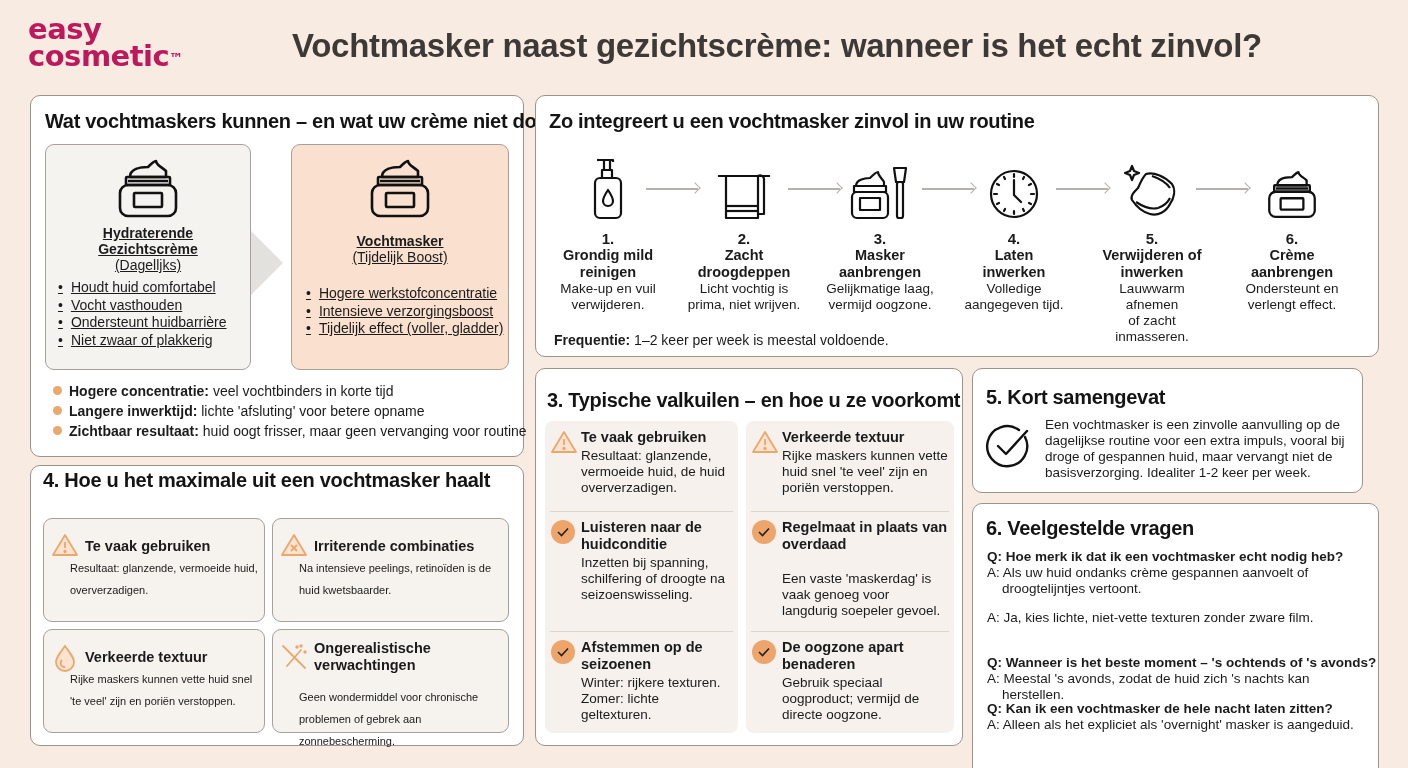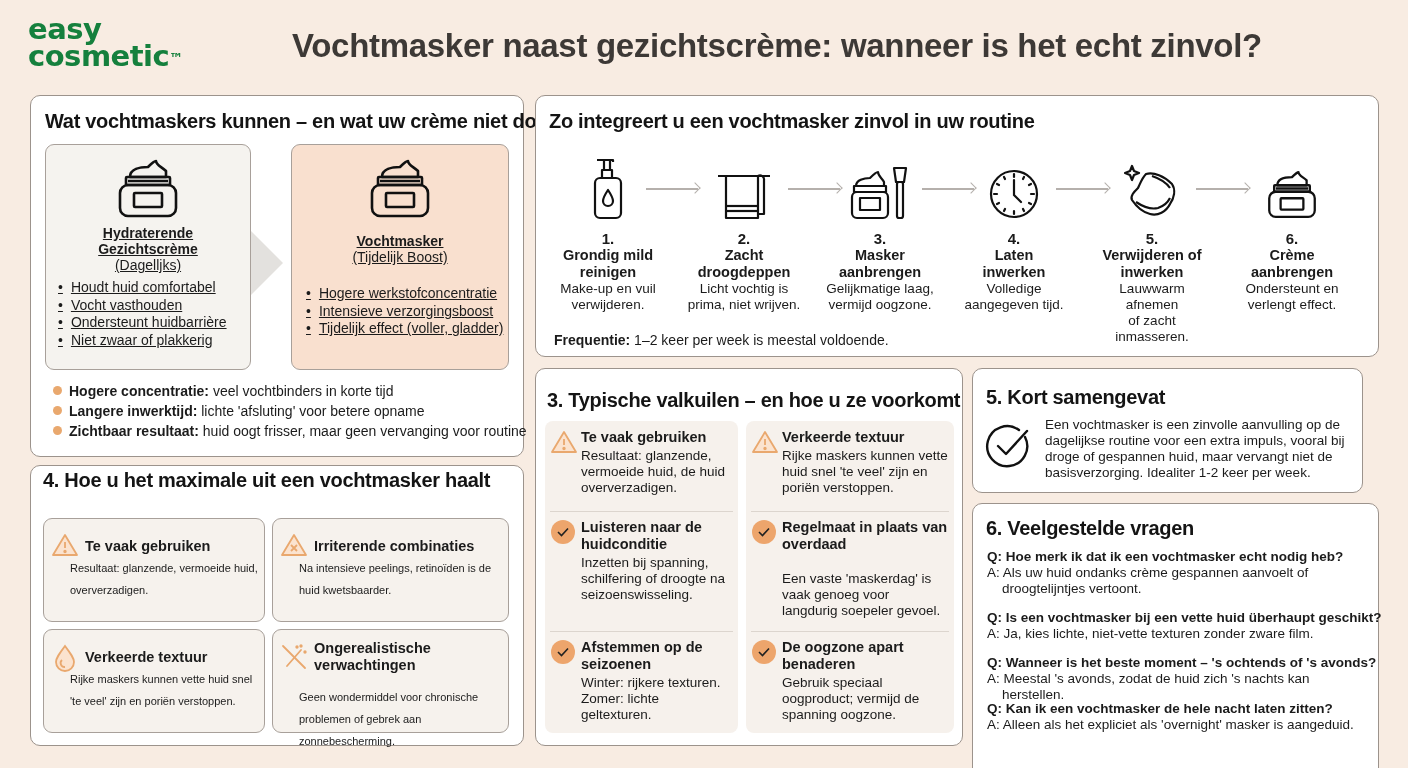--- a/index.html
+++ b/index.html
@@ -7,21 +7,21 @@
   body {
     background: #f8ece2;
     font-family: "Liberation Sans", sans-serif;
     color: #1b1b1b;
     position: relative;
   }
   .logo {
     position: absolute; left: 28px; top: 16px;
     font-family: "DejaVu Sans", sans-serif;
     font-weight: bold; font-size: 29px; line-height: 27px;
-    letter-spacing: -0.5px; color: #15803d;
+    letter-spacing: -0.5px; color: #be185d;
   }
   .logo .tm { font-size: 14px; vertical-align: top; position: relative; top: 2px; }
   .main-title {
     position: absolute; left: 292px; top: 27px;
     font-size: 33px; font-weight: bold; color: #3d3936;
     letter-spacing: -0.3px; white-space: nowrap;
   }
   .panel {
     position: absolute; background: #fff;
     border: 1.5px solid #9c938c; border-radius: 10px;
@@ -348,21 +348,21 @@
       <div class="d" style="margin-top:18px">Een vaste 'maskerdag' is vaak genoeg voor langdurig soepeler gevoel.</div>
     </div>
     <div class="pf-sep" style="top:210px"></div>
     <div class="pf-item" style="top:218px">
       <div class="ic check-circle">
           <svg width="12" height="10" viewBox="0 0 12 10" fill="none" stroke="#222" stroke-width="1.6">
             <path d="M1 5 L4.5 8.5 L11 1.5"></path>
           </svg>
         </div>
       <div class="t">De oogzone apart benaderen</div>
-      <div class="d">Gebruik speciaal oogproduct; vermijd de spanning oogzone.</div>
+      <div class="d">Gebruik speciaal oogproduct; vermijd de directe oogzone.</div>
     </div>
   </div>
 </section>
 
 <section class="panel" id="p4">
   <h2>4. Hoe u het maximale uit een vochtmasker haalt</h2>
   <div class="tip" style="left:12px;top:52px">
     <svg class="ic" width="26" height="24" viewBox="0 0 26 24" fill="#fbe3cf" stroke="#e9a86e" stroke-width="1.8" stroke-linejoin="round">
         <path d="M13 2 L25 22 H1 Z"></path>
         <line x1="13" y1="9" x2="13" y2="15"></line>
@@ -409,21 +409,20 @@
   <div class="txt">Een vochtmasker is een zinvolle aanvulling op de dagelijkse routine voor een extra impuls, vooral bij droge of gespannen huid, maar vervangt niet de basisverzorging. Idealiter 1-2 keer per week.</div>
 </section>
 
 <section class="panel" id="p6">
   <h2>6. Veelgestelde vragen</h2>
   <div class="faq" style="top:45px">
     <div class="q">Q: Hoe merk ik dat ik een vochtmasker echt nodig heb?</div>
     <div class="a">A: Als uw huid ondanks crème gespannen aanvoelt of droogtelijntjes vertoont.</div>
   </div>
   <div class="faq" style="top:106px">
-    <div class="q">Q: Is een vochtmasker bij een vette huid überhaupt geschikt?</div>
     <div class="a">A: Ja, kies lichte, niet-vette texturen zonder zware film.</div>
   </div>
   <div class="faq" style="top:151px">
     <div class="q">Q: Wanneer is het beste moment – 's ochtends of 's avonds?</div>
     <div class="a">A: Meestal 's avonds, zodat de huid zich 's nachts kan herstellen.</div>
   </div>
   <div class="faq" style="top:197px">
     <div class="q">Q: Kan ik een vochtmasker de hele nacht laten zitten?</div>
     <div class="a">A: Alleen als het expliciet als 'overnight' masker is aangeduid.</div>
   </div>

